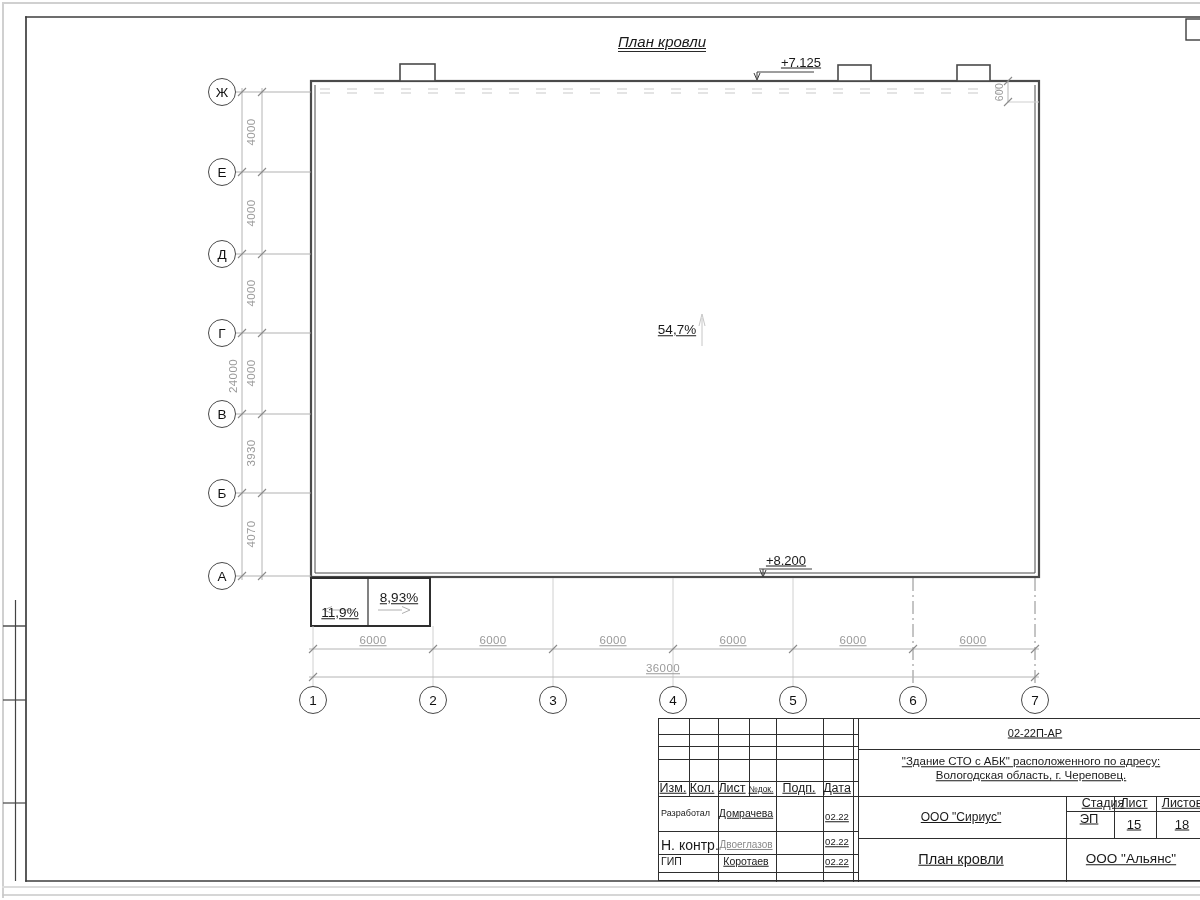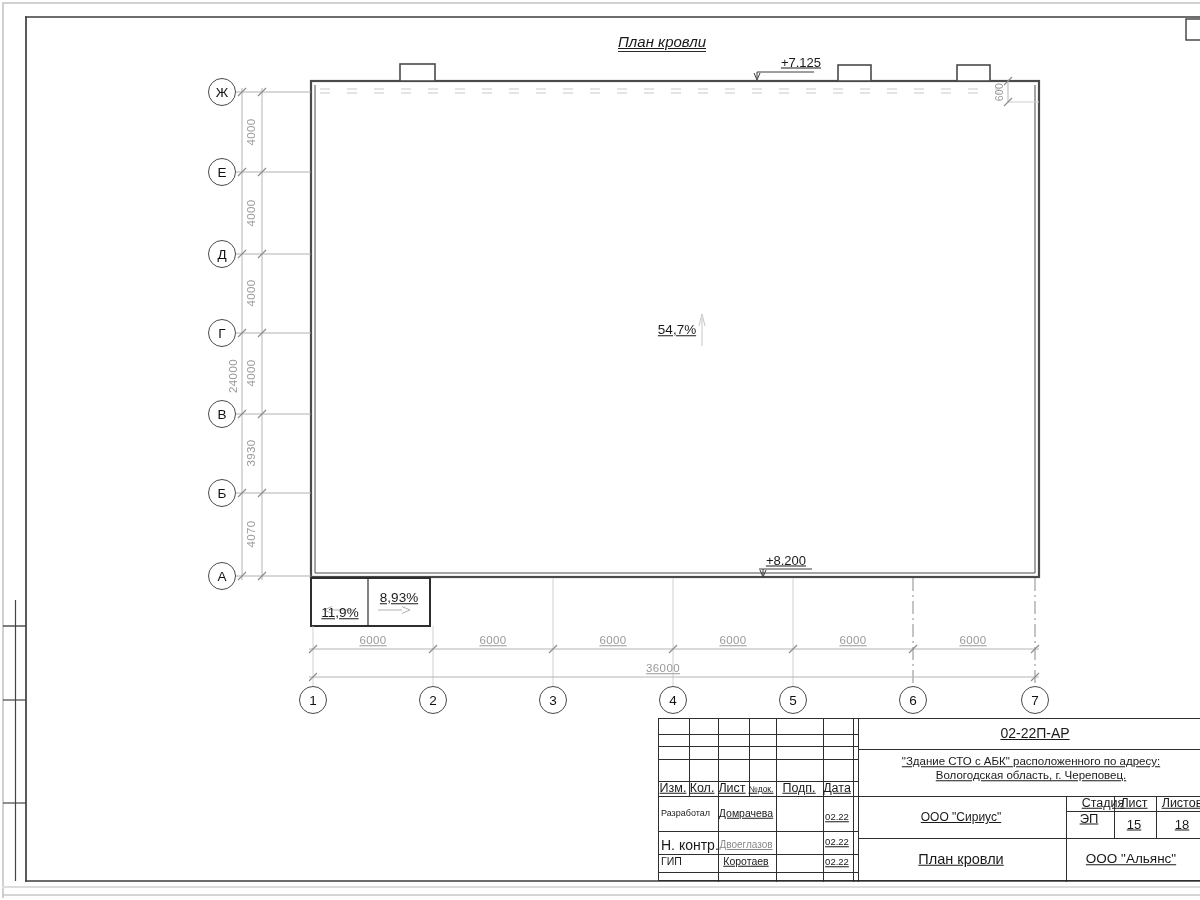--- a/index.html
+++ b/index.html
@@ -245,21 +245,21 @@
     <div class="vl" style="left:90px;top:0;height:77px;"></div>
     <div class="vl" style="left:117px;top:0;height:163px;"></div>
     <div class="vl" style="left:164px;top:0;height:163px;"></div>
     <div class="vl" style="left:194px;top:0;height:163px;"></div>
     <div class="vl" style="left:199px;top:0;height:163px;width:1.4px;"></div>
     <div class="vl" style="left:407px;top:77px;height:86px;width:1.4px;"></div>
     <div class="vl" style="left:455px;top:77px;height:42px;"></div>
     <div class="vl" style="left:497px;top:77px;height:42px;"></div>
   </div>
 
-  <span class="t" style="left:1035px;top:733px;font-size:14px;">02-22П-АР</span>
+  <span class="t" style="left:1035px;top:733px;font-size:11px;">02-22П-АР</span>
   <span class="t" style="left:1031px;top:762px;font-size:11.5px;">"Здание СТО с АБК" расположенного по адресу:</span>
   <span class="t" style="left:1031px;top:776px;font-size:11.5px;">Вологодская область, г. Череповец.</span>
   <span class="t" style="left:961px;top:817px;font-size:12px;">ООО "Сириус"</span>
   <span class="t" style="left:961px;top:859px;font-size:14.5px;">План кровли</span>
   <span class="t" style="left:1131px;top:859px;font-size:13.5px;">ООО "Альянс"</span>
 
   <span class="t" style="left:673px;top:788px;font-size:12.5px;">Изм.</span>
   <span class="t" style="left:702px;top:788px;font-size:12.5px;">Кол.</span>
   <span class="t" style="left:732px;top:788px;font-size:12.5px;">Лист</span>
   <span class="t" style="left:761px;top:789px;font-size:8.5px;">№док.</span>

